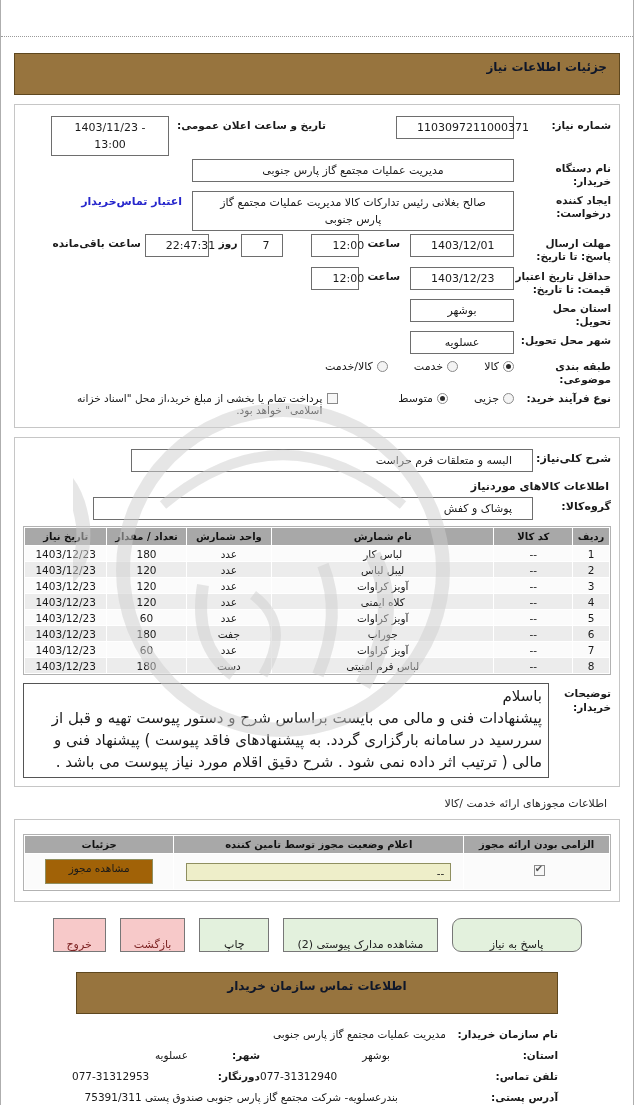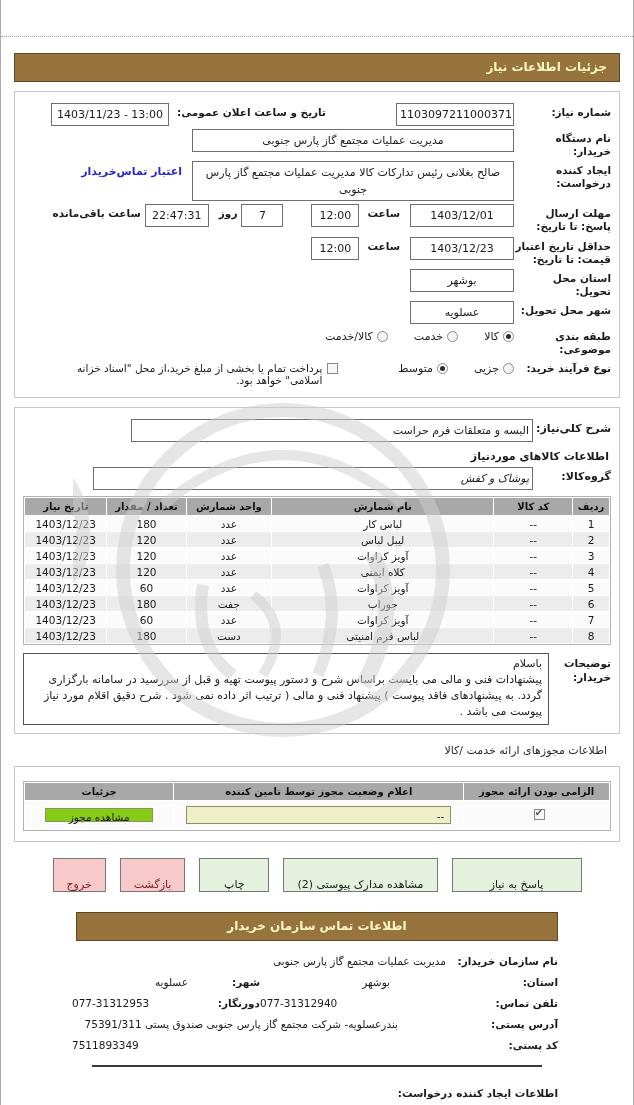--- a/index.html
+++ b/index.html
@@ -5,36 +5,36 @@
   * { box-sizing: border-box; }
   html,body { margin:0; padding:0; }
   body {
     width:634px; height:1105px; position:relative; overflow:hidden;
     background:#fff; direction:rtl;
     font-family:"DejaVu Sans", sans-serif; font-size:11px; color:#1a1a1a;
     border-left:1px solid #aeaeae; border-right:1px solid #aeaeae;
   }
   .topstrip { height:37px; border-bottom:1px dotted #9a9a9a; }
   .bar {
-    height:29px; line-height:27px; background:#97743e; border:1px solid #5e471f;
-    color:#fef9c3; font-weight:bold; font-size:12px; padding:0 12px;
+    height:42px; line-height:27px; background:#97743e; border:1px solid #5e471f;
+    color:#0f172a; font-weight:bold; font-size:12px; padding:0 12px;
   }
   .bar1 { margin:16px 13px 0; }
   .bar2 { margin:20px 75px 0; text-align:center; }
   .panel { border:1px solid #c6c6c6; margin:9px 13px 0; padding:8px 8px; background:#fff; }
   .frow { display:flex; align-items:flex-start; margin:3px 0; min-height:23px; }
   .flabel { width:97px; font-weight:bold; flex:none; padding-top:3px; line-height:1.25; font-size:10.5px; }
   .midlabel { font-weight:bold; padding:3px 10px 0 8px; font-size:10.5px; }
-  .tbox { border:1px solid #6e6e6e; background:#fff; min-height:21px; line-height:17px; padding:2px 3px; }
+  .tbox { border:1px solid #6e6e6e; background:#fff; min-height:21px; line-height:17px; padding:2px 20px; }
   .w-date { width:104px; text-align:center; }
   .w-wide { width:322px; text-align:center; }
   .w-time { width:48px; text-align:center; }
   .w-day  { width:42px; text-align:center; }
   .w-desc { width:402px; text-align:right; }
-  .w-group{ width:440px; text-align:right;font-style:italic; }
+  .w-group{ width:440px; text-align:right; }
   .num { direction:ltr; unicode-bidi:embed; }
   .link { color:#2626cc; font-weight:bold; margin-right:10px; padding-top:4px; cursor:pointer; }
   .radio { width:11px; height:11px; border-radius:50%; border:1px solid #8a8a8a; background:#f4f4f4;
            display:inline-block; position:relative; margin:0 0 0 4px; flex:none; top:3px; }
   .radio.checked { background:#fff; }
   .radio.checked::after { content:''; position:absolute; left:2px; top:2px; width:5px; height:5px;
            border-radius:50%; background:#2b2b2b; }
   .checkbox { width:11px; height:11px; border:1px solid #8a8a8a; background:#f7f7f7; display:inline-block;
            margin:0 0 0 5px; flex:none; position:relative; top:3px; }
   .checkbox.checked::after { content:'\2714'; position:absolute; left:0; top:-3px; font-size:10px; color:#555; }
@@ -42,25 +42,25 @@
   .radio-item span { padding-top:2px; }
   .stitle { font-weight:bold; margin:8px 2px 4px; font-size:11px; }
   table.grid { width:100%; border-collapse:separate; border-spacing:1px; background:#fff;
            border:1px solid #b2b2b2; margin-top:6px; }
   table.grid th { background:#a8a8a8; color:#111; font-size:10px; font-weight:bold; padding:3px 2px; }
   table.grid td { font-size:10.5px; text-align:center; padding:1px 2px; height:15px; }
   tr.odd td  { background:#fbfbfb; }
   tr.even td { background:#ececec; }
   .notes { display:flex; margin-top:8px; }
   .notes-label { width:62px; flex:none; font-weight:bold; font-size:10.5px; line-height:1.3; padding-top:4px; }
-  .notes-box { flex:1; border:1px solid #555; padding:2px 6px 4px; font-size:11px; line-height:1.45; }
+  .notes-box { flex:1; border:1px solid #555; padding:2px 6px 4px; font-size:15px; line-height:1.45; }
   .seclabel { margin:10px 26px 0; color:#2a2a2a; font-size:11px; }
   .beige-input { background:#eeeec9; border:1px solid #8f8f60; height:18px; line-height:16px;
            width:265px; margin:4px auto; text-align:right; padding:1px 6px; font-size:10.5px; }
-  .beige-btn { background:#84cc16; border:1px solid #8f8f60; height:14px; line-height:16px;
+  .beige-btn { background:#a16207; border:1px solid #8f8f60; height:25px; line-height:16px;
            width:108px; margin:4px auto; text-align:center; font-size:10.5px; cursor:pointer; }
   .lic-row td { background:#fbfbfb; }
   .toolbar { display:flex; justify-content:center; gap:14px; margin-top:16px; }
   .btn { border:1px solid #777; height:21px; line-height:19px; padding:16px 13px; font-size:11px; cursor:pointer; }
   .btn-green { background:#e3f1dd; color:#222; }
   .btn-pink  { background:#f7c9c9; color:#7d2424; }
   .contact { margin:14px 75px 0; width:486px; margin-left:auto; }
   .crow { display:grid; grid-template-columns:108px 1fr; margin:9px 0; align-items:start; }
   .crow4 { display:grid; grid-template-columns:108px 190px 72px 1fr; margin:9px 0; align-items:start; }
   .clabel { font-weight:bold; font-size:10.5px; }
@@ -308,21 +308,21 @@
         </td>
         <td>
           <div class="beige-btn">مشاهده مجوز</div>
         </td>
       </tr>
     </tbody>
   </table>
 </div>
 
 <div class="toolbar">
-  <div class="btn btn-green" style="min-width:130px;text-align:center;">پاسخ به نیاز</div>
+  <div class="btn btn-green" style="min-width:130px;text-align:center;border-radius:9px;">پاسخ به نیاز</div>
   <div class="btn btn-green">مشاهده مدارک پیوستی (2)</div>
   <div class="btn btn-green" style="min-width:70px;text-align:center;">چاپ</div>
   <div class="btn btn-pink">بازگشت</div>
   <div class="btn btn-pink">خروج</div>
 </div>
 
 <div class="bar bar2">
   <span>اطلاعات تماس سازمان خریدار</span>
 </div>
 

